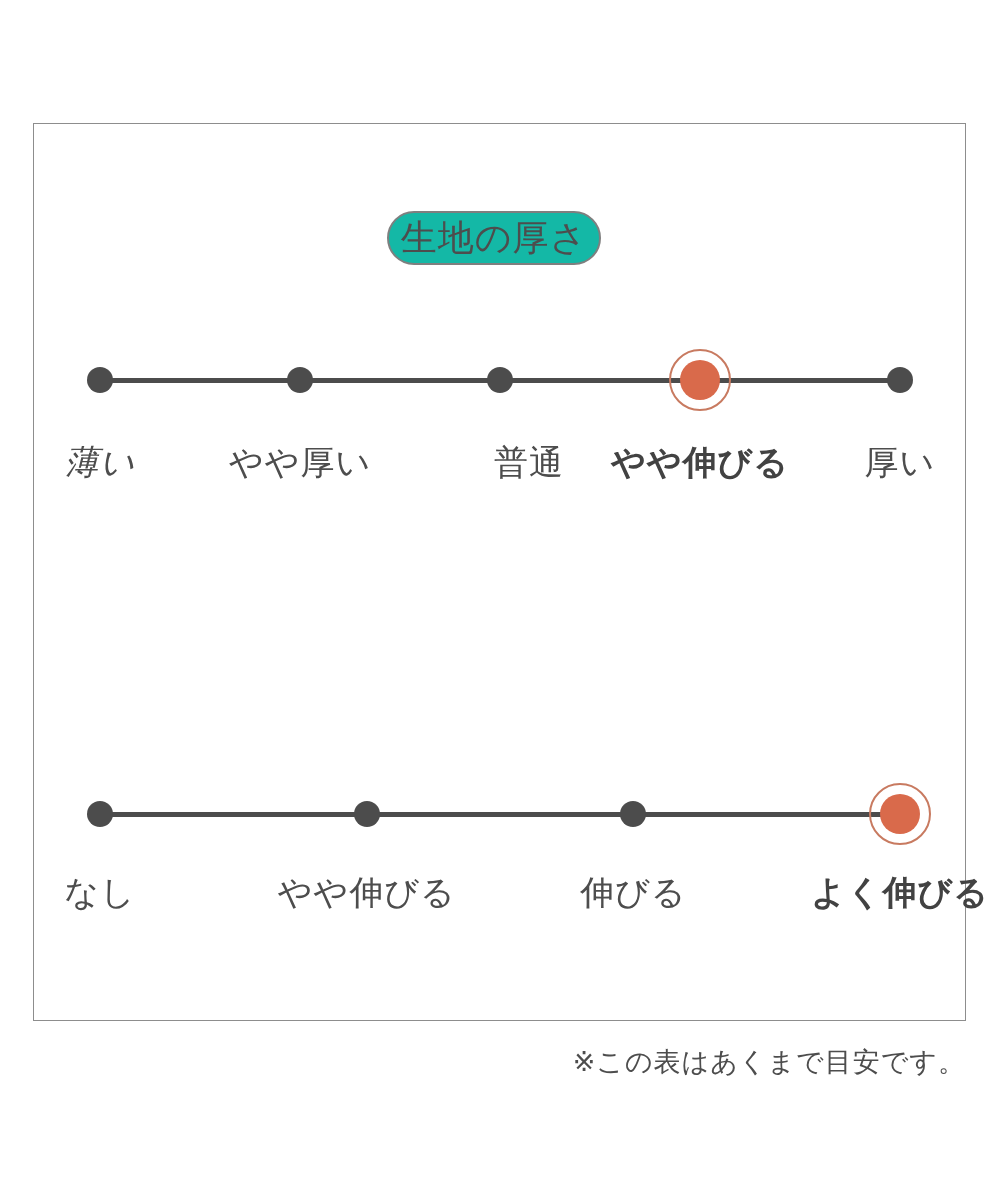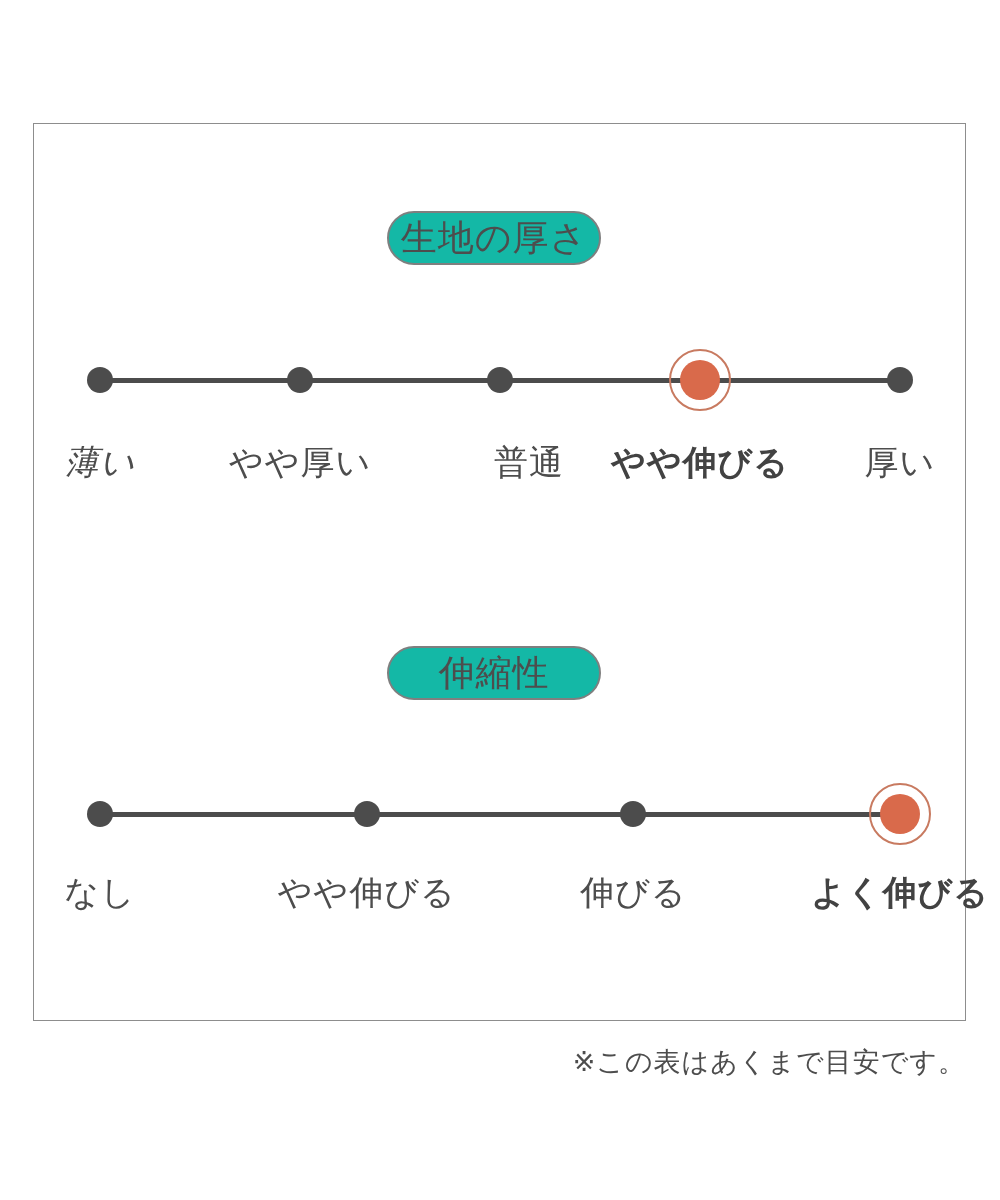--- a/index.html
+++ b/index.html
@@ -139,23 +139,20 @@
       <div class="dot" style="left: 100%;"></div>
     </div>
   <div class="labels l1">
       <span class="slabel" style="left: 0%; font-style: italic;">薄い</span>
       <span class="slabel" style="left: 25%;">やや厚い</span>
       <span class="slabel" style="left: 50%; margin-left: 29px;">普通</span>
       <span class="slabel selected" style="left: 75%;">やや伸びる</span>
       <span class="slabel" style="left: 100%;">厚い</span>
     </div>
 
-  <div class="pill p2">
-    <span>伸縮性</span>
-  </div>
   <div class="track t2">
     <div class="line"></div>
   <div class="dot" style="left: 0%;"></div>
       <div class="dot" style="left: 33.3333%;"></div>
       <div class="dot" style="left: 66.6667%;"></div>
       <div class="ring" style="left: 100%;"></div>
       <div class="dot selected" style="left: 100%;"></div>
     </div>
   <div class="labels l2">
       <span class="slabel" style="left: 0%;">なし</span>

